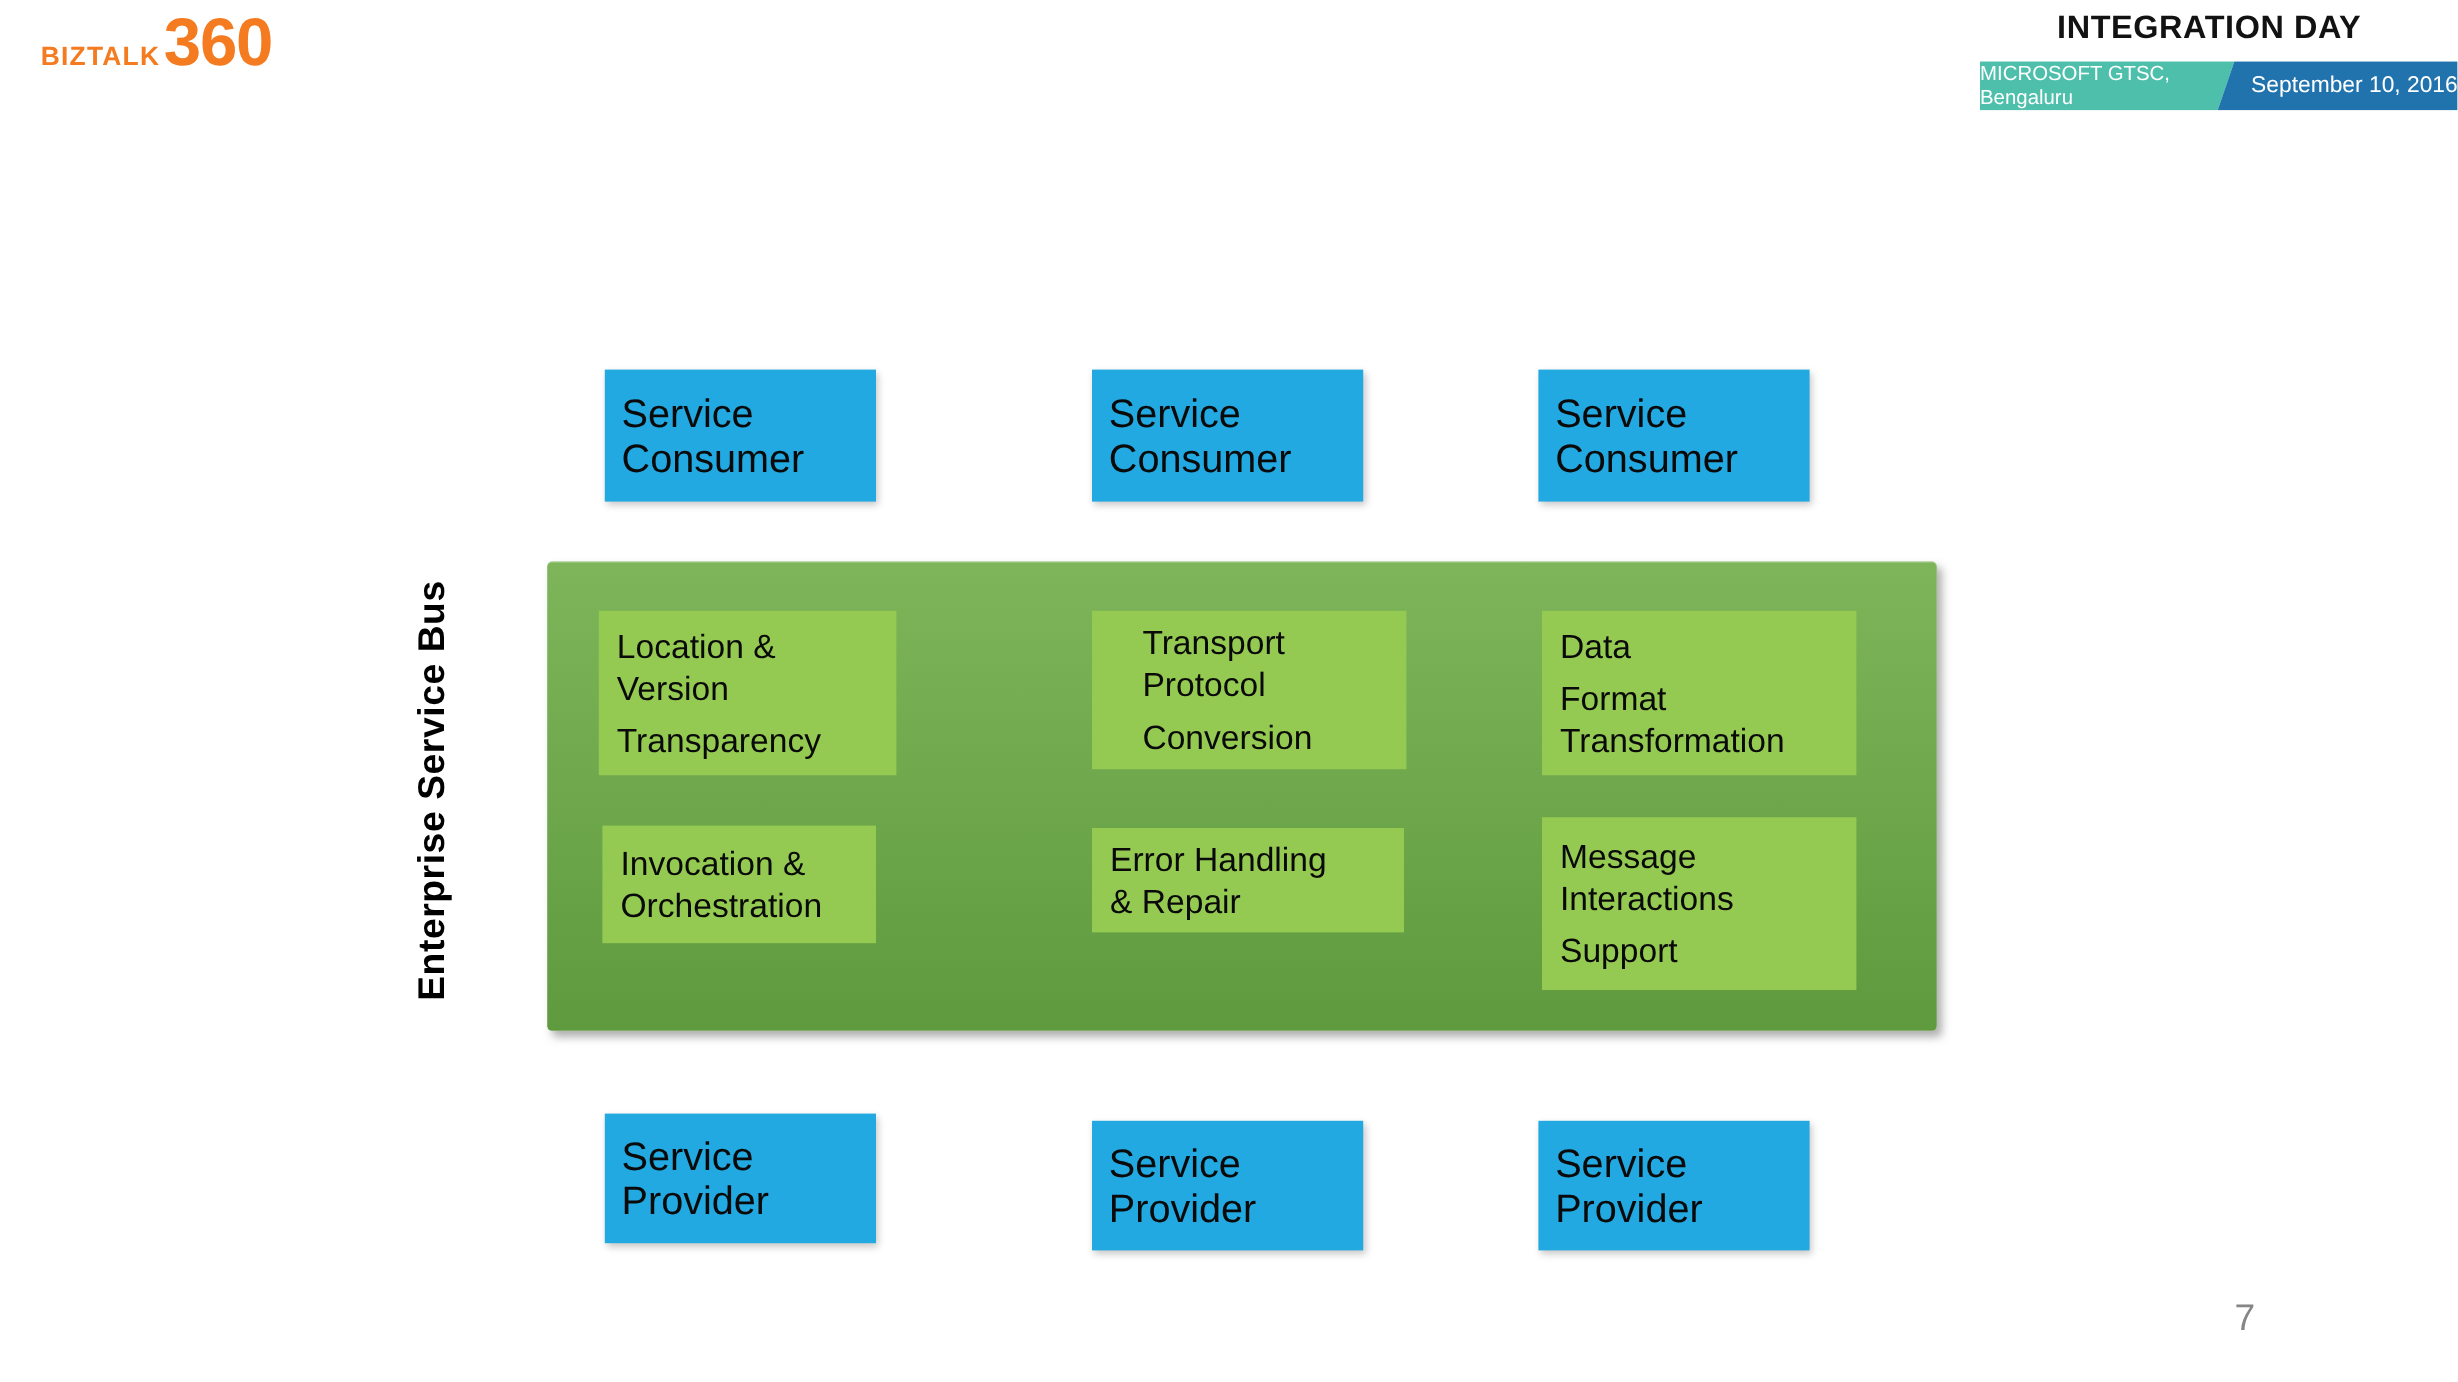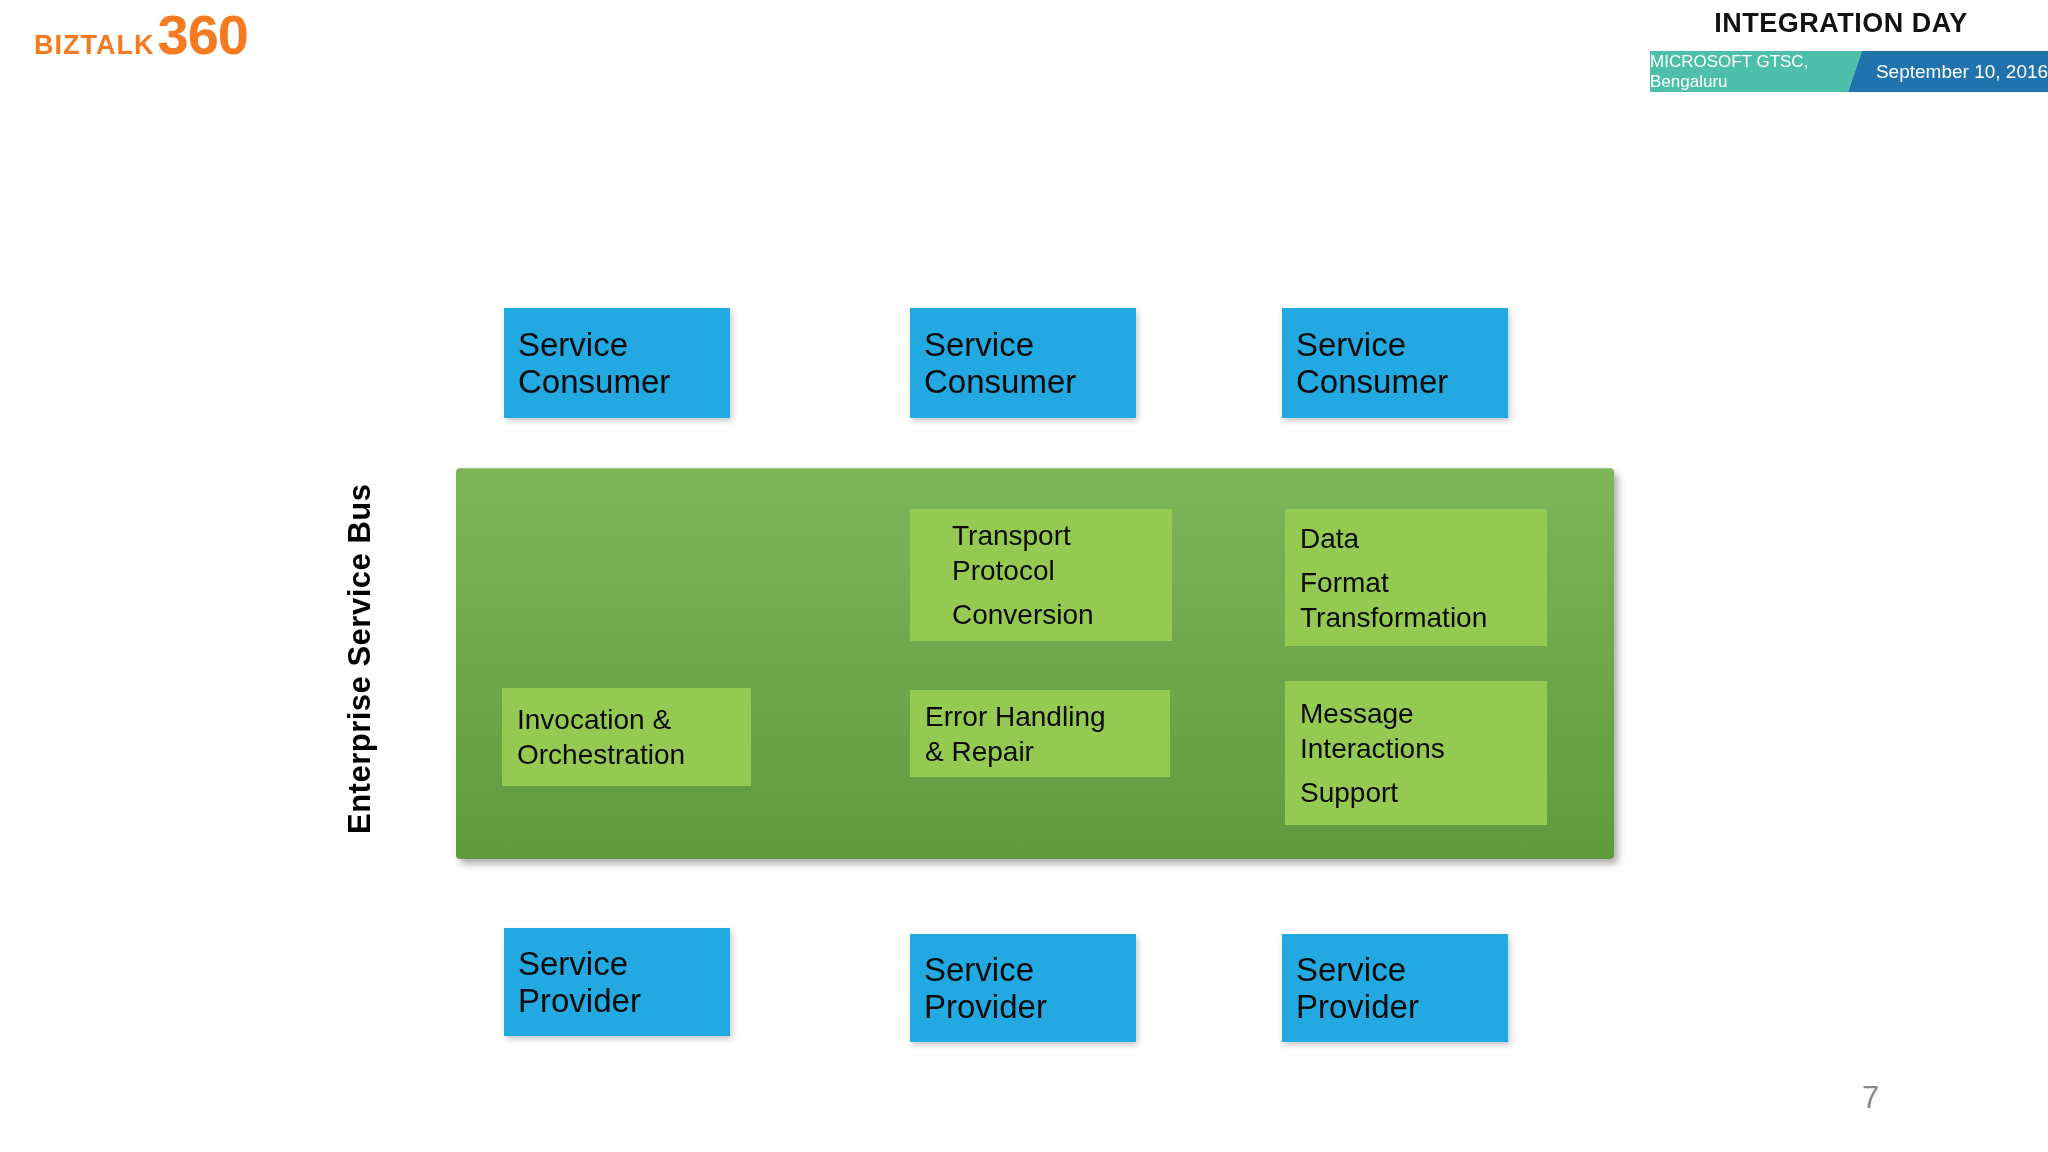--- a/index.html
+++ b/index.html
@@ -3,21 +3,21 @@
 <meta charset="utf-8">
 <style>
   html,body{margin:0;padding:0;background:#ffffff;}
   .slide{
     position:relative;width:2048px;height:1152px;background:#ffffff;overflow:hidden;
     font-family:"Liberation Sans","DejaVu Sans",sans-serif;color:#111;
   }
 
   
   .logo{position:absolute;left:34px;top:10px;display:flex;align-items:baseline;color:var(--accent-orange);}
-  .logo-brand{font-size:27px;font-weight:700;letter-spacing:1px;}
+  .logo-brand{font-size:22px;font-weight:700;letter-spacing:1px;}
   .logo-number{font-size:56px;font-weight:700;margin-left:3px;line-height:0.9;letter-spacing:-1px;}
 
   .event-title{
     position:absolute;left:1650px;top:8px;width:382px;text-align:center;
     font-size:27px;font-weight:700;color:#121212;letter-spacing:0.5px;
   }
   .ribbon{position:absolute;left:1650px;top:51px;width:416px;height:41px;display:flex;}
   .ribbon-venue{
     background:var(--ribbon-teal);color:#fff;font-size:17px;
     flex:0 0 212px;display:flex;align-items:center;justify-content:center;
@@ -64,21 +64,21 @@
   }
   .bus-item{
     background:var(--bus-item-green);
     font-size:28px;line-height:35px;padding-left:15px;padding-right:6px;
   }
   .bus-item .par{white-space:pre-line;}
   .bus-item .par + .par{margin-top:9px;}
   .cap-loc{left:43px;top:41px;width:248px;height:137px;}
   .cap-tra{left:454px;top:41px;width:262px;height:132px;padding-left:42px;}
   .cap-dat{left:829px;top:41px;width:262px;height:137px;}
-  .cap-inv{left:46px;top:220px;width:249px;height:98px;}
+  .cap-inv{left:46px;top:220px;width:228px;height:98px;}
   .cap-err{left:454px;top:222px;width:260px;height:87px;}
   .cap-msg{left:829px;top:213px;width:262px;height:144px;}
 
   .bus-label{
     position:absolute;left:336px;top:452px;width:48px;height:414px;
     display:flex;align-items:center;justify-content:center;
     writing-mode:vertical-rl;transform:rotate(180deg);
     font-size:31px;font-weight:700;color:#000;letter-spacing:0.5px;
   }
 
@@ -106,20 +106,22 @@
 
   <div class="box blue-box cons1">Service
 Consumer</div>
   <div class="box blue-box cons2">Service
 Consumer</div>
   <div class="box blue-box cons3">Service
 Consumer</div>
 
   <div class="bus-label">Enterprise Service Bus</div>
   <div class="bus-panel">
+    <div class="box bus-item cap-loc"><div class="par">Location &amp;
+Version</div><div class="par">Transparency</div></div>
     <div class="box bus-item cap-tra"><div class="par">Transport
 Protocol</div><div class="par">Conversion</div></div>
     <div class="box bus-item cap-dat"><div class="par">Data</div><div class="par">Format
 Transformation</div></div>
     <div class="box bus-item cap-inv"><div class="par">Invocation &amp;
 Orchestration</div></div>
     <div class="box bus-item cap-err"><div class="par">Error Handling
 &amp; Repair</div></div>
     <div class="box bus-item cap-msg"><div class="par">Message
 Interactions</div><div class="par">Support</div></div>

